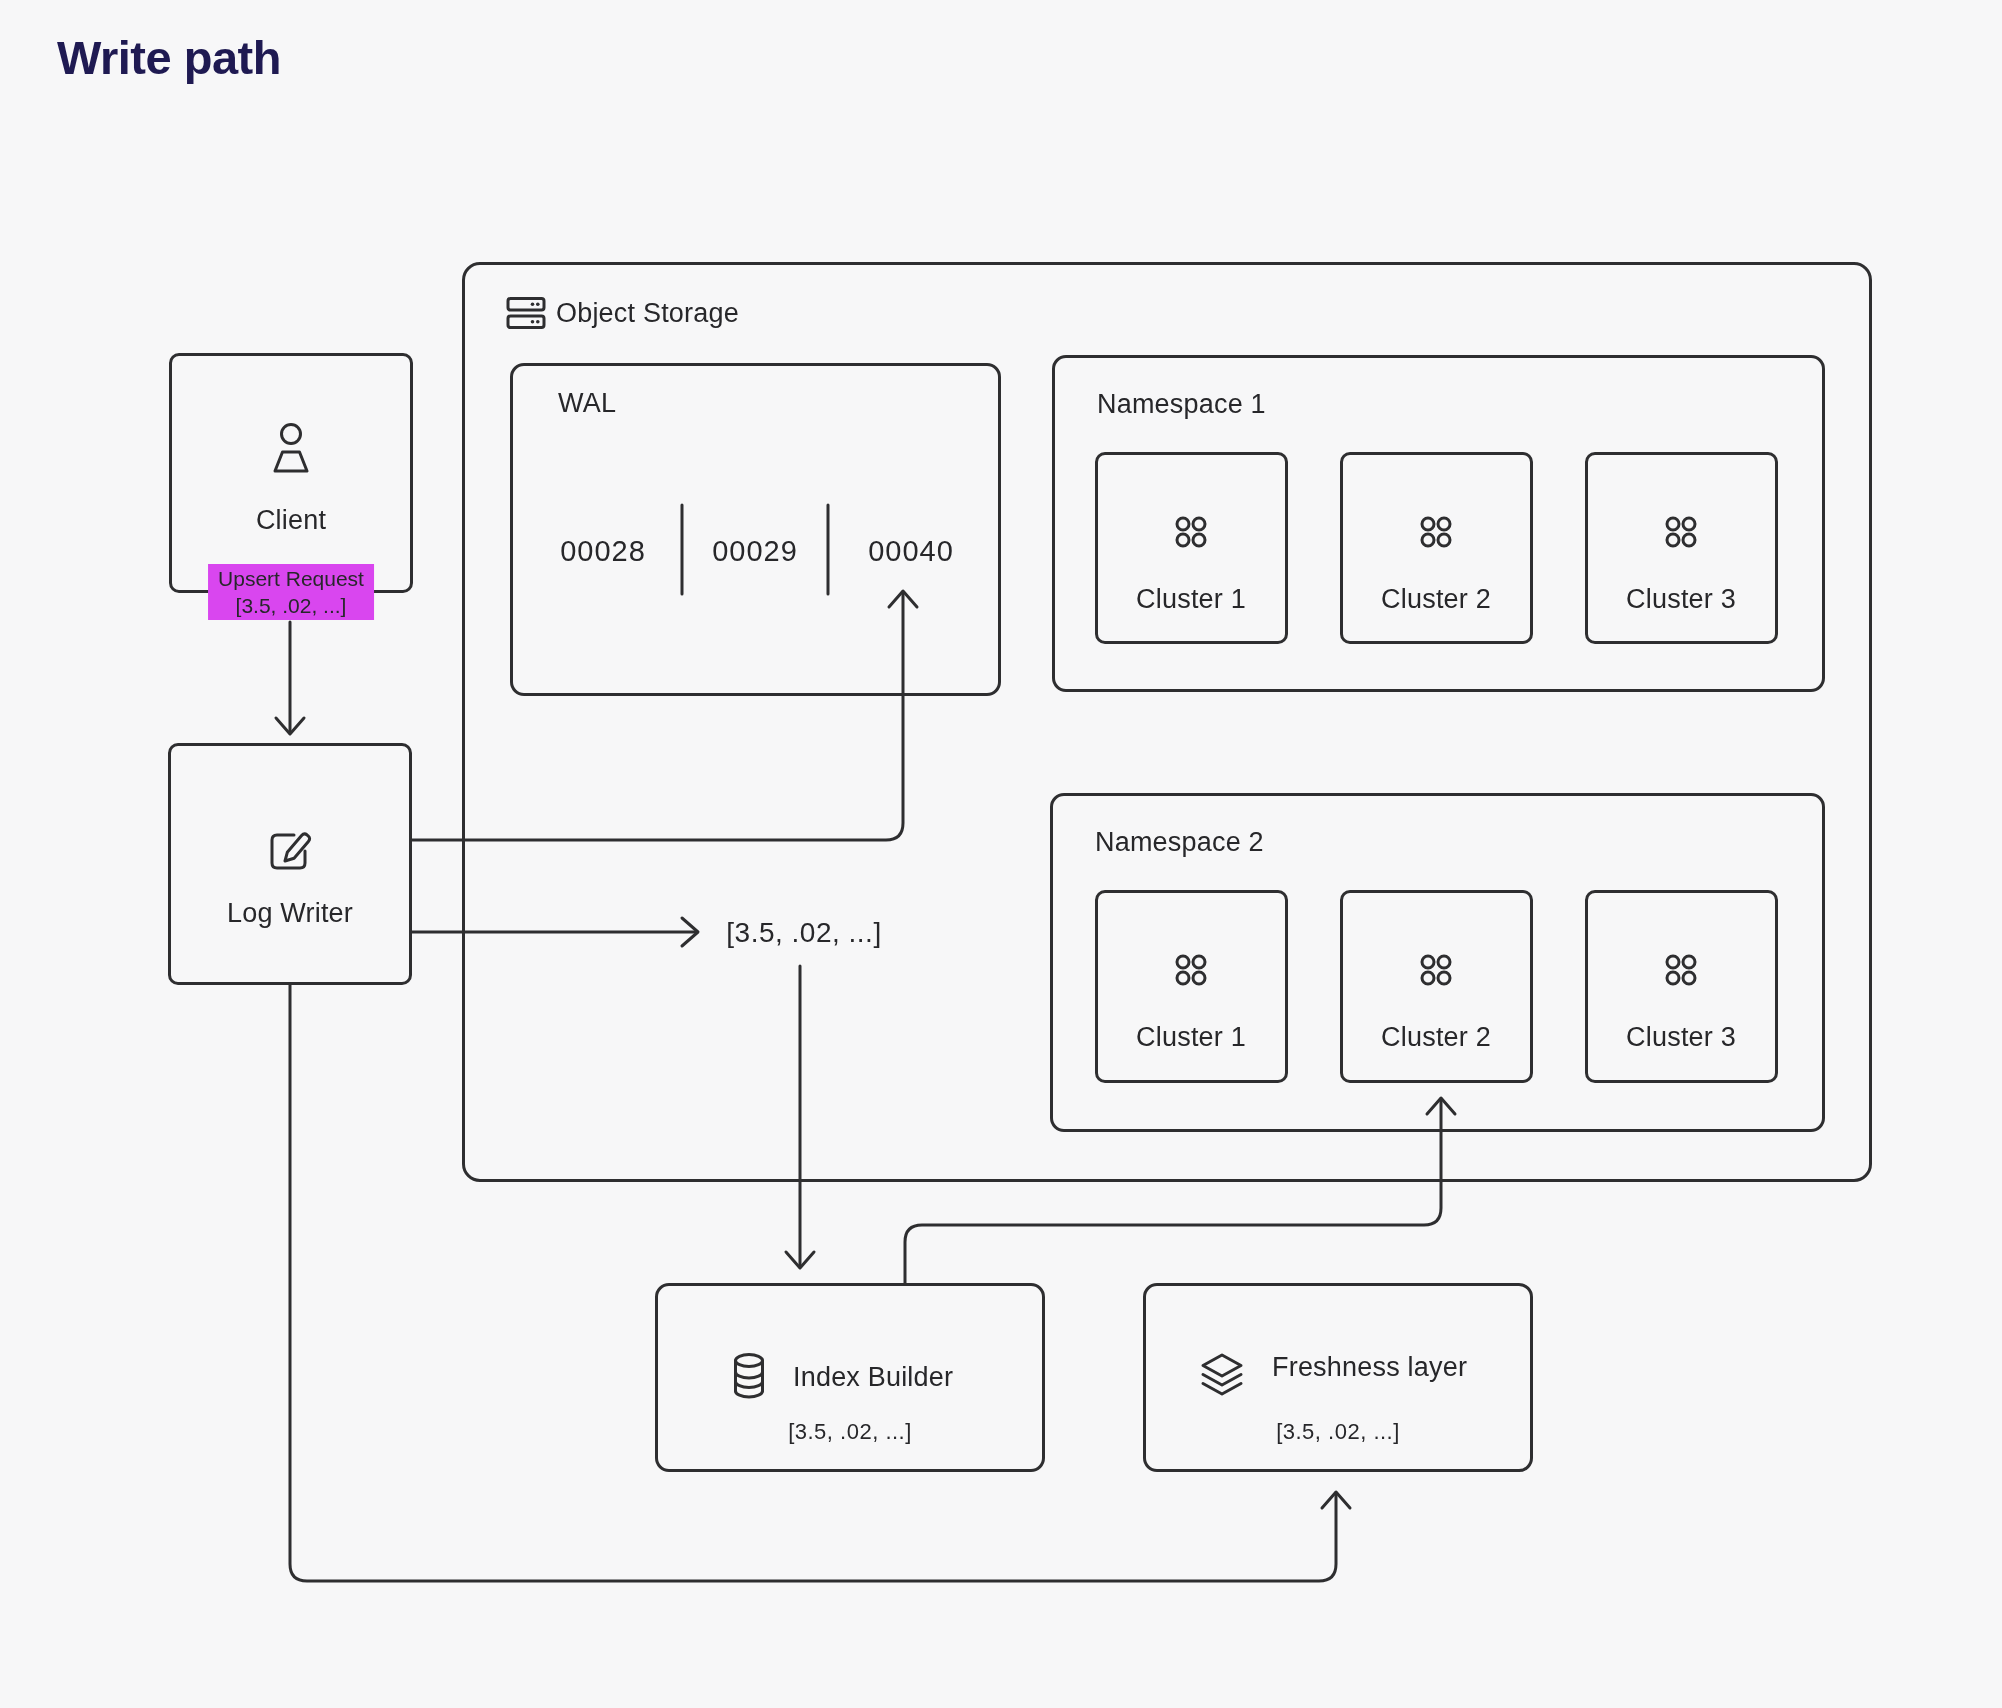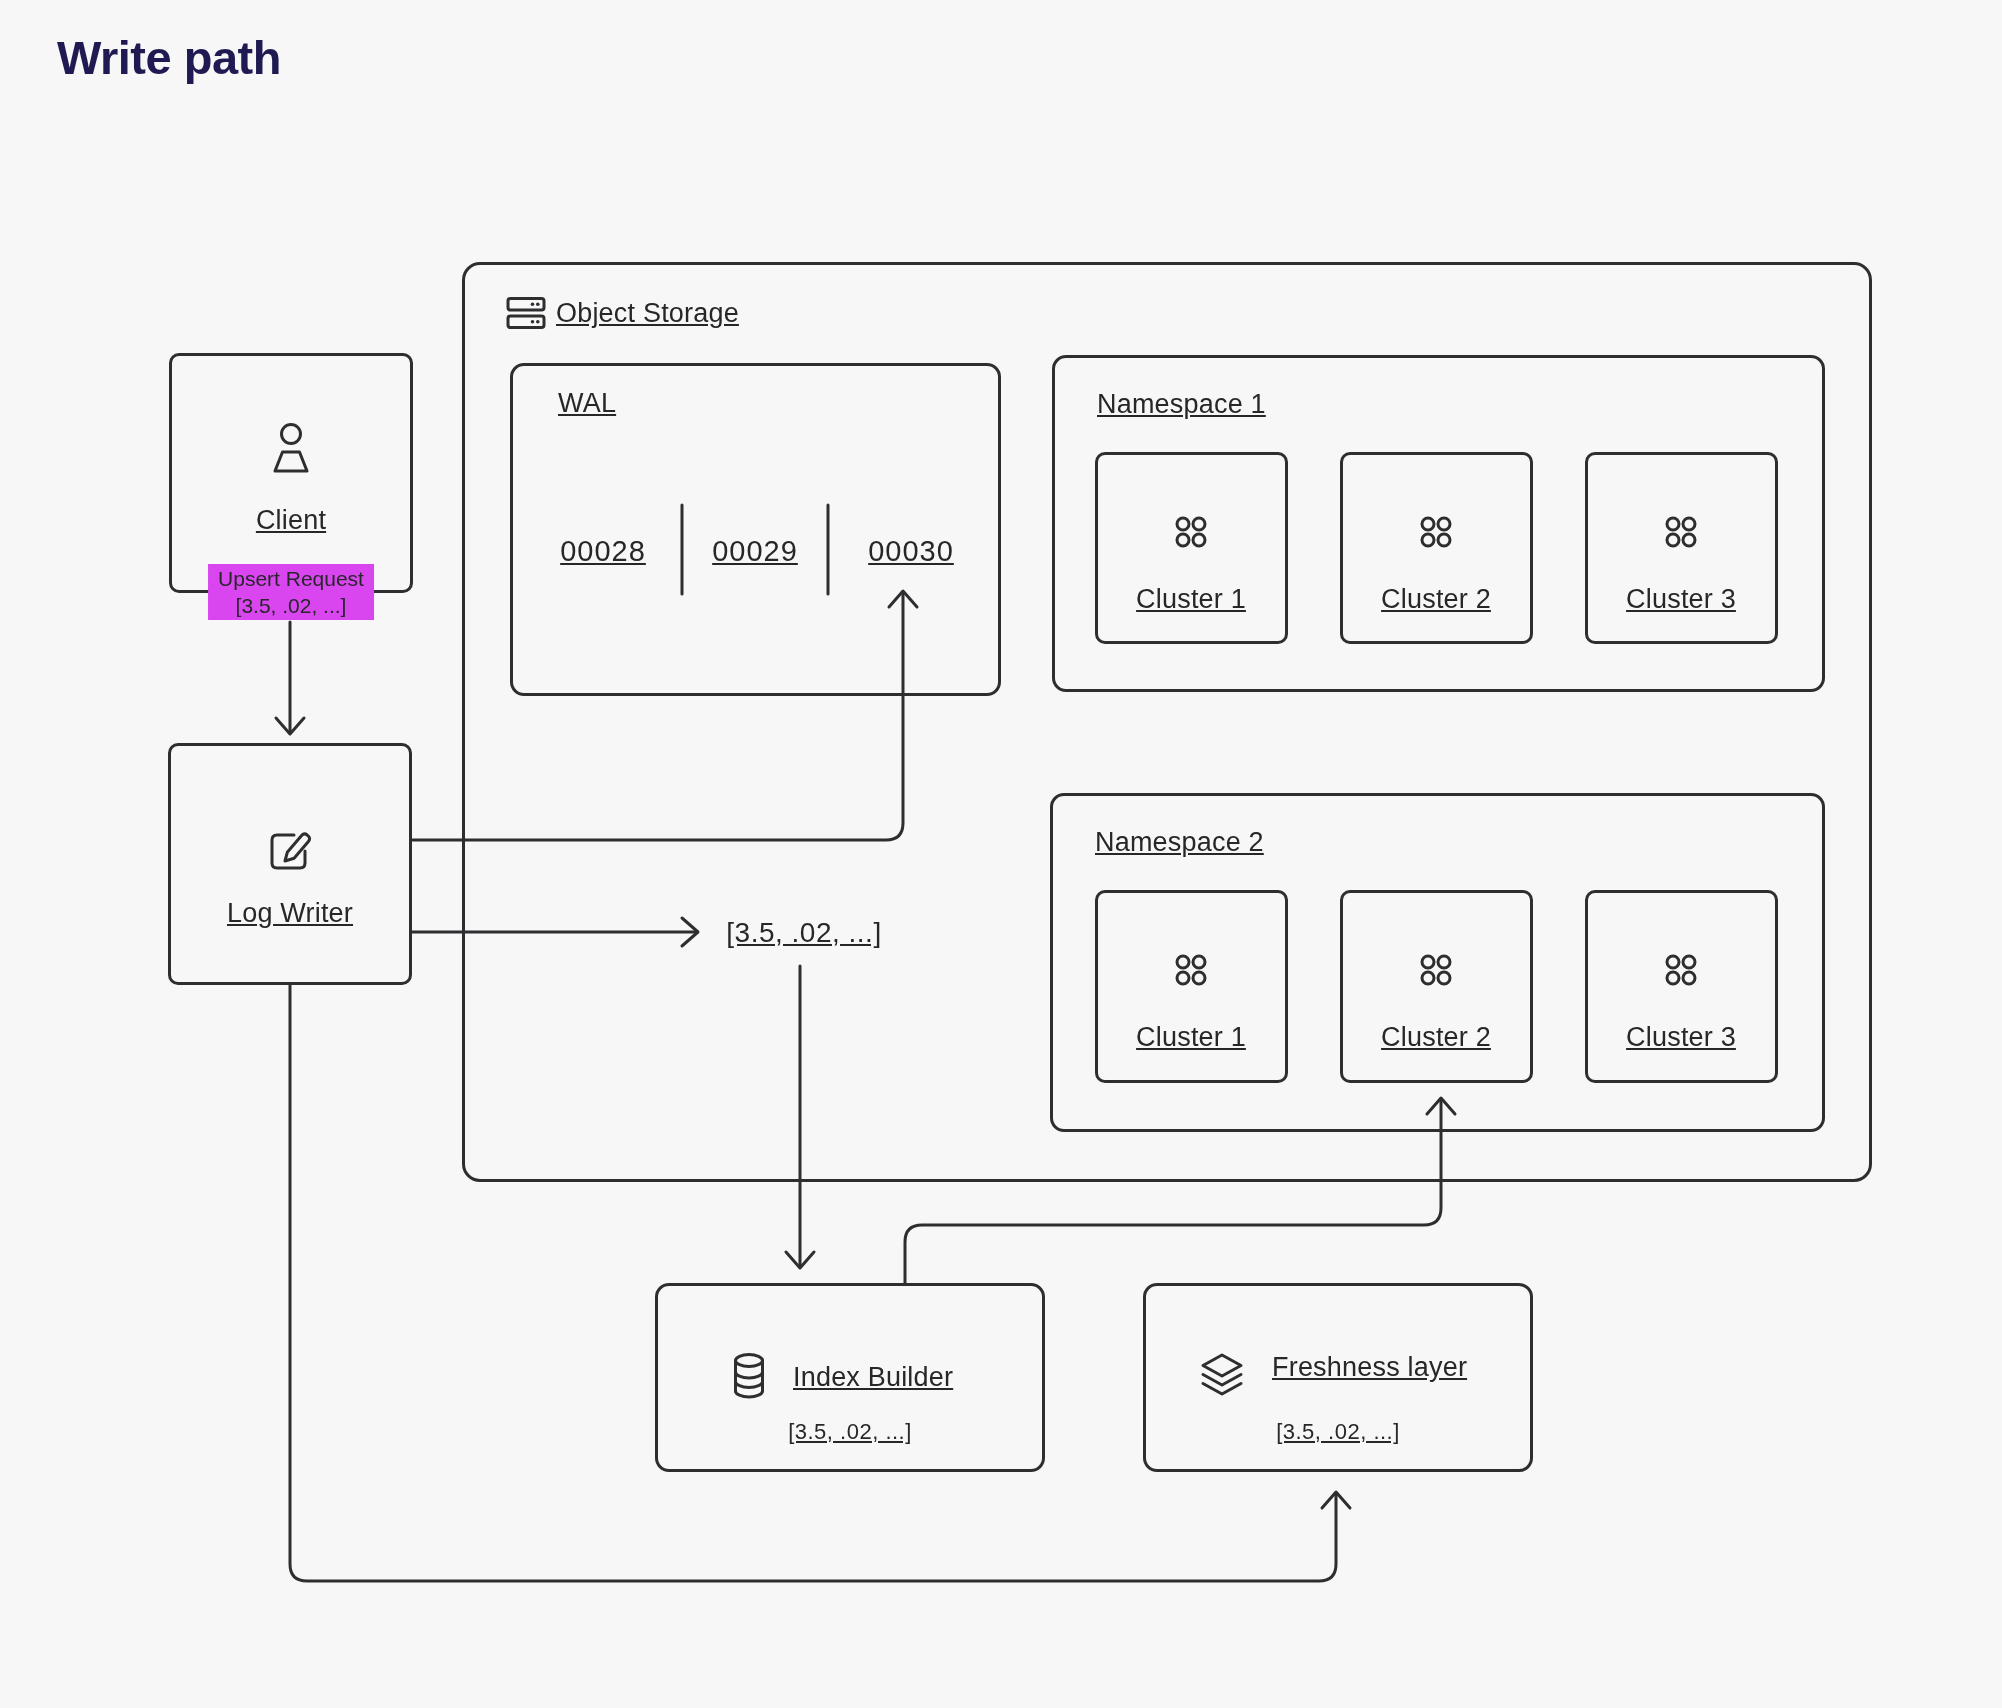--- a/index.html
+++ b/index.html
@@ -6,21 +6,21 @@
   .canvas{
     position:relative;width:2002px;height:1620px;background:#f7f7f8;
     font-family:"Liberation Sans","DejaVu Sans",sans-serif;color:#27272a;overflow:hidden;
   }
   .title{
     position:absolute;left:57px;top:30px;margin:0;
     font-size:47px;font-weight:800;letter-spacing:-0.5px;color:#1f1a52;
   }
   .box{position:absolute;border:3px solid #2e2e30;background:transparent;box-sizing:border-box;z-index:1;}
   .r10{border-radius:10px;} .r12{border-radius:14px;} .r18{border-radius:18px;}
-  .lbl{position:absolute;z-index:3;white-space:nowrap;text-decoration:underline;}
+  .lbl{position:absolute;z-index:3;white-space:nowrap;}
   .lbl-md{font-size:27px;font-weight:500;letter-spacing:0.2px;}
   .lbl-num{font-size:29px;font-weight:500;letter-spacing:1px;}
   .lbl-sm{font-size:21px;font-weight:400;}
   .lbl-vec{font-size:22px;font-weight:400;letter-spacing:0.5px;}
   .center-x{transform:translateX(-50%);}
   .icon{position:absolute;z-index:3;}
   svg.wires{position:absolute;left:0;top:0;z-index:2;}
   .wire{fill:none;stroke:#2e2e30;stroke-width:3;stroke-linecap:round;stroke-linejoin:round;}
   .ico{fill:none;stroke:#2e2e30;stroke-width:3;stroke-linecap:round;stroke-linejoin:round;}
   .ico-fill{fill:#2e2e30;stroke:none;}
@@ -83,21 +83,21 @@
     <circle class="ico-fill" cx="26.5" cy="8.2" r="1.8"></circle>
       <circle class="ico-fill" cx="31.8" cy="8.2" r="1.8"></circle>
     <circle class="ico-fill" cx="26.5" cy="25.8" r="1.8"></circle>
       <circle class="ico-fill" cx="31.8" cy="25.8" r="1.8"></circle>
   </svg>
   <div class="lbl lbl-md" style="left:556px;top:297px;line-height:32px;">Object Storage</div>
 
   <div class="lbl lbl-md" style="left:558px;top:388px;">WAL</div>
   <div class="lbl lbl-num center-x" style="left:603px;top:535px;">00028</div>
   <div class="lbl lbl-num center-x" style="left:755px;top:535px;">00029</div>
-  <div class="lbl lbl-num center-x" style="left:911px;top:535px;">00030</div>
+  <div class="lbl lbl-num center-x" style="left:911px;top:535px;">00040</div>
 
   <div class="lbl lbl-md" style="left:1097px;top:389px;text-align:right;">Namespace 1</div>
   <svg class="icon" style="left:1172px;top:513px;" width="38" height="38" viewBox="0 0 38 38">
     <circle class="ico" cx="11" cy="11" r="6"></circle>
       <circle class="ico" cx="27" cy="11" r="6"></circle>
     <circle class="ico" cx="11" cy="27" r="6"></circle>
       <circle class="ico" cx="27" cy="27" r="6"></circle>
   </svg>
   <div class="lbl lbl-md center-x" style="left:1191px;top:584px;font-weight:400;">Cluster 1</div>
   <svg class="icon" style="left:1417px;top:513px;" width="38" height="38" viewBox="0 0 38 38">

